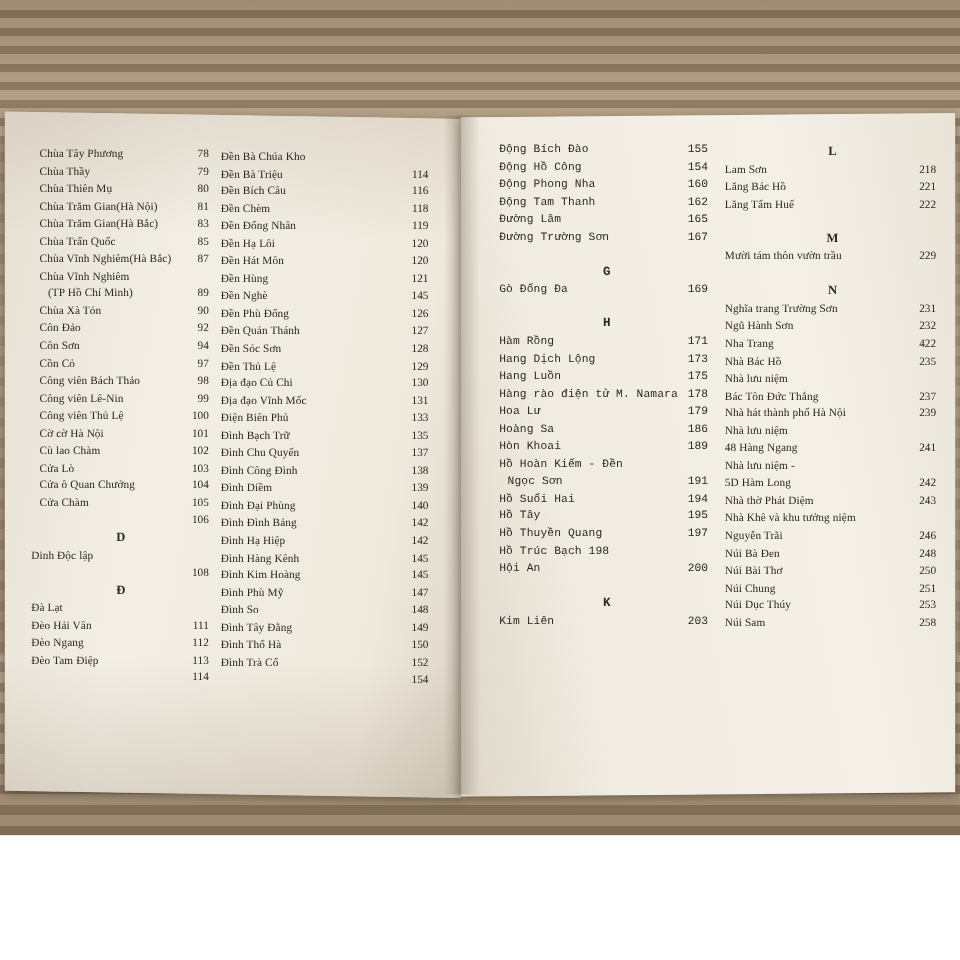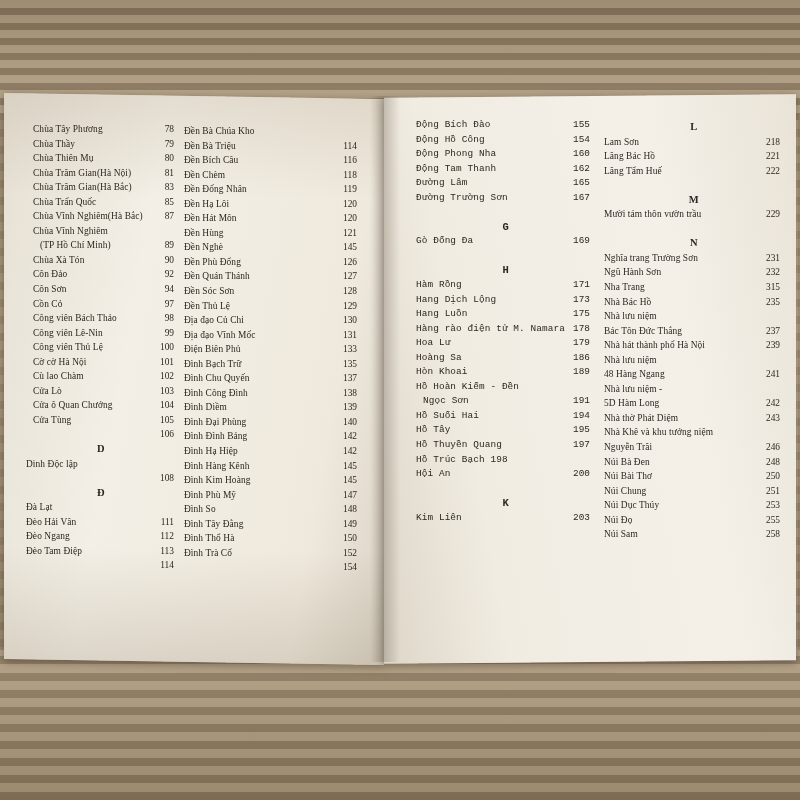--- a/index.html
+++ b/index.html
@@ -6,21 +6,21 @@
     margin: 0;
     padding: 0;
     width: 800px;
     height: 800px;
     background: #ffffff;
     font-family: "Liberation Serif", serif;
   }
   #page {
     position: relative;
     width: 800px;
-    height: 800px;
+    height: 696px;
     overflow: hidden;
     background: #b8aa93;
   }
   
   .mat {
     position: absolute;
     inset: 0;
     background:
       repeating-linear-gradient(90deg, rgba(120,100,75,0.30) 0px, rgba(120,100,75,0.30) 9px, rgba(190,170,140,0.22) 9px, rgba(190,170,140,0.22) 19px),
       repeating-linear-gradient(0deg, rgba(110,92,68,0.22) 0px, rgba(110,92,68,0.22) 8px, rgba(200,182,152,0.18) 8px, rgba(200,182,152,0.18) 17px),
@@ -169,21 +169,21 @@
           <div class="entry indent-1"><span class="t">Côn Đảo</span><span class="p">92</span></div>
           <div class="entry indent-1"><span class="t">Côn Sơn</span><span class="p">94</span></div>
           <div class="entry indent-1"><span class="t">Cồn Cỏ</span><span class="p">97</span></div>
           <div class="entry indent-1"><span class="t">Công viên Bách Thảo</span><span class="p">98</span></div>
           <div class="entry indent-1"><span class="t">Công viên Lê-Nin</span><span class="p">99</span></div>
           <div class="entry indent-1"><span class="t">Công viên Thủ Lệ</span><span class="p">100</span></div>
           <div class="entry indent-1"><span class="t">Cờ cờ Hà Nội</span><span class="p">101</span></div>
           <div class="entry indent-1"><span class="t">Cù lao Chàm</span><span class="p">102</span></div>
           <div class="entry indent-1"><span class="t">Cửa Lò</span><span class="p">103</span></div>
           <div class="entry indent-1"><span class="t">Cửa ô Quan Chưởng</span><span class="p">104</span></div>
-          <div class="entry indent-1"><span class="t">Cửa Tùng</span><span class="p">105</span></div>
+          <div class="entry indent-1"><span class="t">Cửa Chàm</span><span class="p">105</span></div>
           <div class="entry indent-1"><span class="t"></span><span class="p">106</span></div>
           <div class="letter">D</div>
           <div class="entry"><span class="t">Dinh Độc lập</span><span class="p"></span></div>
           <div class="entry"><span class="t"></span><span class="p">108</span></div>
           <div class="letter">Đ</div>
           <div class="entry"><span class="t">Đà Lạt</span><span class="p"></span></div>
           <div class="entry"><span class="t">Đèo Hải Vân</span><span class="p">111</span></div>
           <div class="entry"><span class="t">Đèo Ngang</span><span class="p">112</span></div>
           <div class="entry"><span class="t">Đèo Tam Điệp</span><span class="p">113</span></div>
           <div class="entry"><span class="t"></span><span class="p">114</span></div>
@@ -256,34 +256,33 @@
           <div class="entry"><span class="t">Lam Sơn</span><span class="p">218</span></div>
           <div class="entry"><span class="t">Lăng Bác Hồ</span><span class="p">221</span></div>
           <div class="entry"><span class="t">Lăng Tẩm Huế</span><span class="p">222</span></div>
           <div class="blank"></div>
           <div class="letter">M</div>
           <div class="entry"><span class="t">Mười tám thôn vườn trầu</span><span class="p">229</span></div>
           <div class="blank"></div>
           <div class="letter">N</div>
           <div class="entry"><span class="t">Nghĩa trang Trường Sơn</span><span class="p">231</span></div>
           <div class="entry"><span class="t">Ngũ Hành Sơn</span><span class="p">232</span></div>
-          <div class="entry"><span class="t">Nha Trang</span><span class="p">315</span></div>
+          <div class="entry"><span class="t">Nha Trang</span><span class="p">422</span></div>
           <div class="entry"><span class="t">Nhà Bác Hồ</span><span class="p">235</span></div>
           <div class="entry"><span class="t">Nhà lưu niệm</span><span class="p"></span></div>
           <div class="entry"><span class="t">Bác Tôn Đức Thắng</span><span class="p">237</span></div>
           <div class="entry"><span class="t">Nhà hát thành phố Hà Nội</span><span class="p">239</span></div>
           <div class="entry"><span class="t">Nhà lưu niệm</span><span class="p"></span></div>
           <div class="entry"><span class="t">48 Hàng Ngang</span><span class="p">241</span></div>
           <div class="entry"><span class="t">Nhà lưu niệm -</span><span class="p"></span></div>
           <div class="entry"><span class="t">5D Hàm Long</span><span class="p">242</span></div>
           <div class="entry"><span class="t">Nhà thờ Phát Diệm</span><span class="p">243</span></div>
           <div class="entry"><span class="t">Nhà Khê và khu tưởng niệm</span><span class="p"></span></div>
           <div class="entry"><span class="t">Nguyễn Trãi</span><span class="p">246</span></div>
           <div class="entry"><span class="t">Núi Bà Đen</span><span class="p">248</span></div>
           <div class="entry"><span class="t">Núi Bài Thơ</span><span class="p">250</span></div>
           <div class="entry"><span class="t">Núi Chung</span><span class="p">251</span></div>
           <div class="entry"><span class="t">Núi Dục Thúy</span><span class="p">253</span></div>
-          <div class="entry"><span class="t">Núi Đọ</span><span class="p">255</span></div>
           <div class="entry"><span class="t">Núi Sam</span><span class="p">258</span></div>
         </div>
     </div>
   </div>
 </div>
 
 </body></html>

